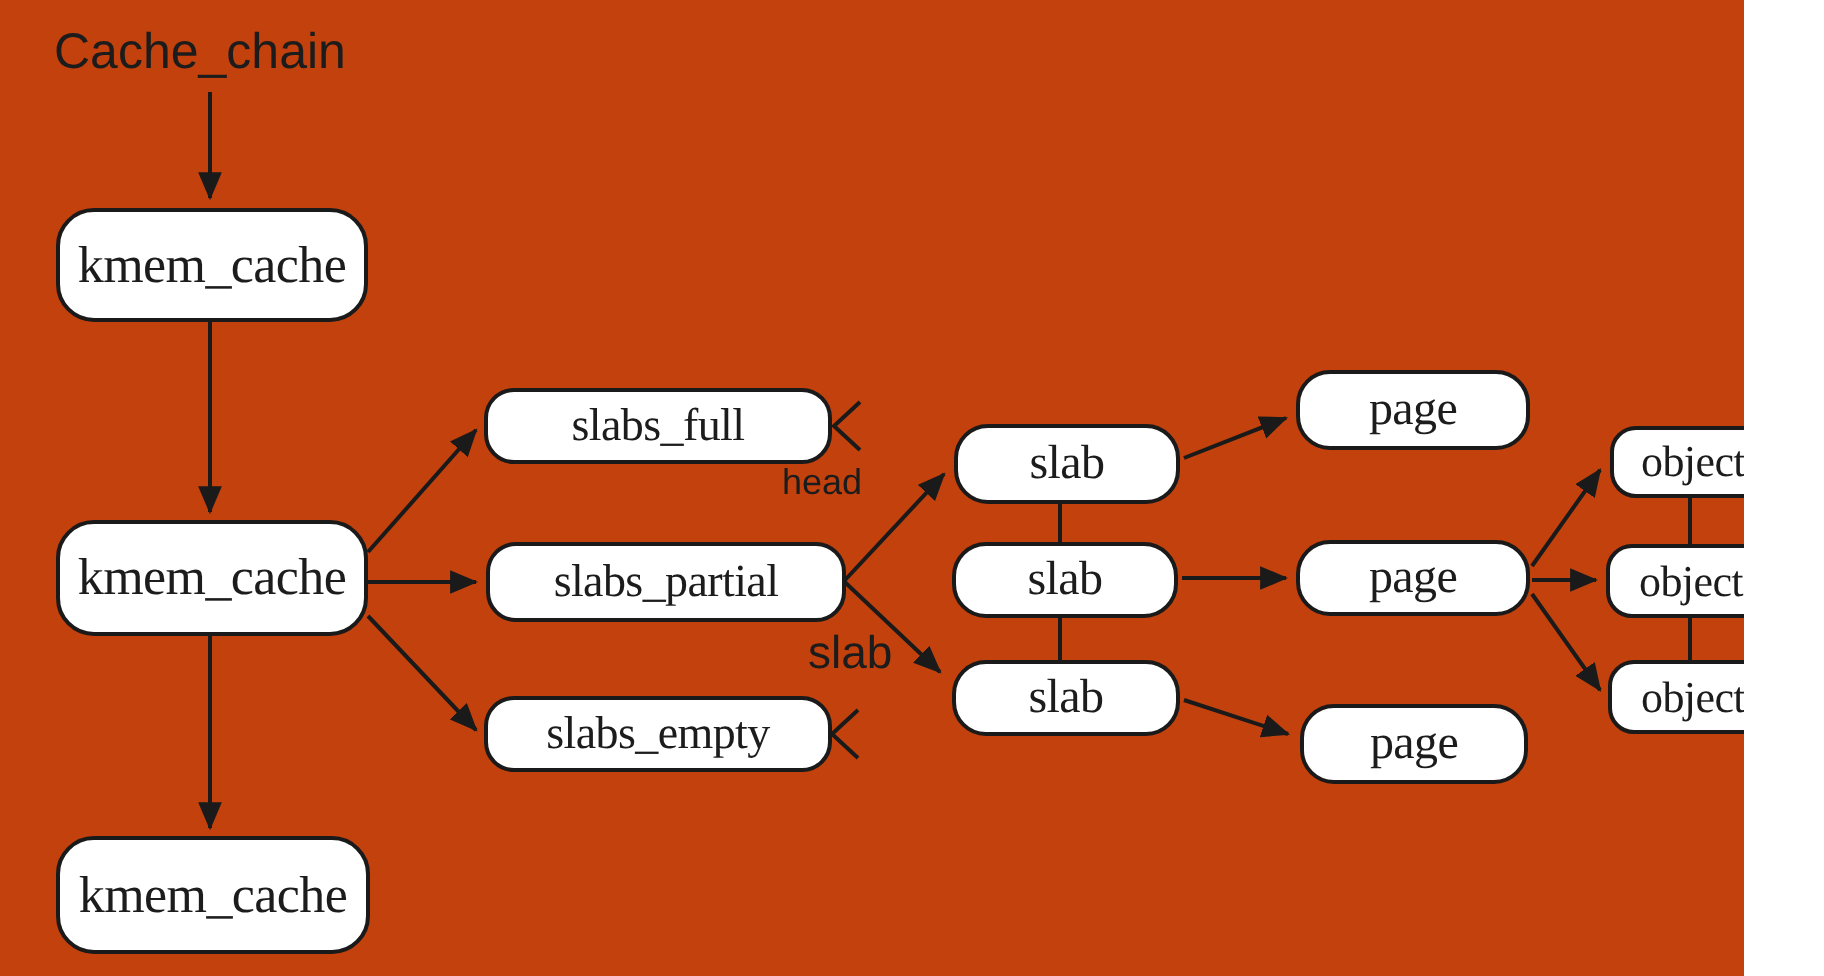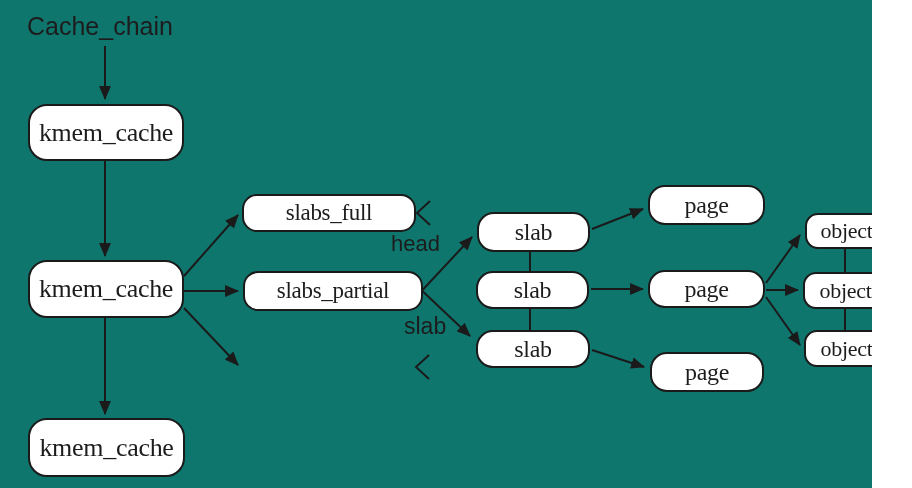--- a/index.html
+++ b/index.html
@@ -1,17 +1,17 @@
 <!DOCTYPE html>
 <html><head>
 <meta charset="utf-8">
 <style>
   html,body{margin:0;padding:0;background:#ffffff;}
   #canvas{
-    position:relative;width:872px;height:488px;background:#0f766e;overflow:hidden;
+    position:relative;width:872px;height:488px;background:#c2410c;overflow:hidden;
     font-family:"Liberation Sans", sans-serif;color:#1c1c1c;
   }
   #edges{position:absolute;left:0;top:0;width:912px;height:488px;}
   .node{
     position:absolute;display:flex;align-items:center;justify-content:center;
     border:2px solid #1a1a1a;border-radius:17px;background:#ffffff;
     font-size:24px;color:#1c1c1c;letter-spacing:-0.3px;white-space:nowrap;box-sizing:border-box;font-family:Liberation Serif, serif;
   }
   .freelabel{position:absolute;font-size:24px;color:#1c1c1c;white-space:nowrap;}
   
@@ -29,21 +29,21 @@
   
   .n-page1{left:648px;top:185px;width:117px;height:40px;}
   .n-page2{left:648px;top:270px;width:117px;height:38px;}
   .n-page3{left:650px;top:352px;width:114px;height:40px;}
   
   .n-obj1{left:805px;top:213px;width:83px;height:36px;border-radius:13px;font-size:22px;}
   .n-obj2{left:803px;top:272px;width:85px;height:37px;border-radius:13px;font-size:22px;}
   .n-obj3{left:804px;top:330px;width:85px;height:37px;border-radius:13px;font-size:22px;}
   
   .l-cachechain{left:27px;top:12px;font-size:25px;}
-  .l-head{left:391px;top:231px;font-size:22px;}
+  .l-head{left:391px;top:231px;font-size:18px;}
   .l-tail{left:404px;top:313px;font-size:23px;}
   
   .watermark{
     position:absolute;left:676px;top:429px;display:flex;align-items:center;gap:6px;
   }
   .watermark-text{
     font-size:25px;color:#c6c6c6;letter-spacing:1px;white-space:nowrap;
     text-shadow:1px 1px 0 #ffffff;
   }
 </style>
@@ -91,20 +91,21 @@
   <div class="freelabel l-cachechain">Cache_chain</div>
   <div class="freelabel l-head">head</div>
   <div class="freelabel l-tail">slab</div>
 
   <div class="node n-kmem1">kmem_cache</div>
   <div class="node n-kmem2">kmem_cache</div>
   <div class="node n-kmem3">kmem_cache</div>
 
   <div class="node n-sfull">slabs_full</div>
   <div class="node n-spart">slabs_partial</div>
+  <div class="node n-sempty">slabs_empty</div>
 
   <div class="node n-slab1">slab</div>
   <div class="node n-slab2">slab</div>
   <div class="node n-slab3">slab</div>
 
   <div class="node n-page1">page</div>
   <div class="node n-page2">page</div>
   <div class="node n-page3">page</div>
 
   <div class="node n-obj1">object</div>

